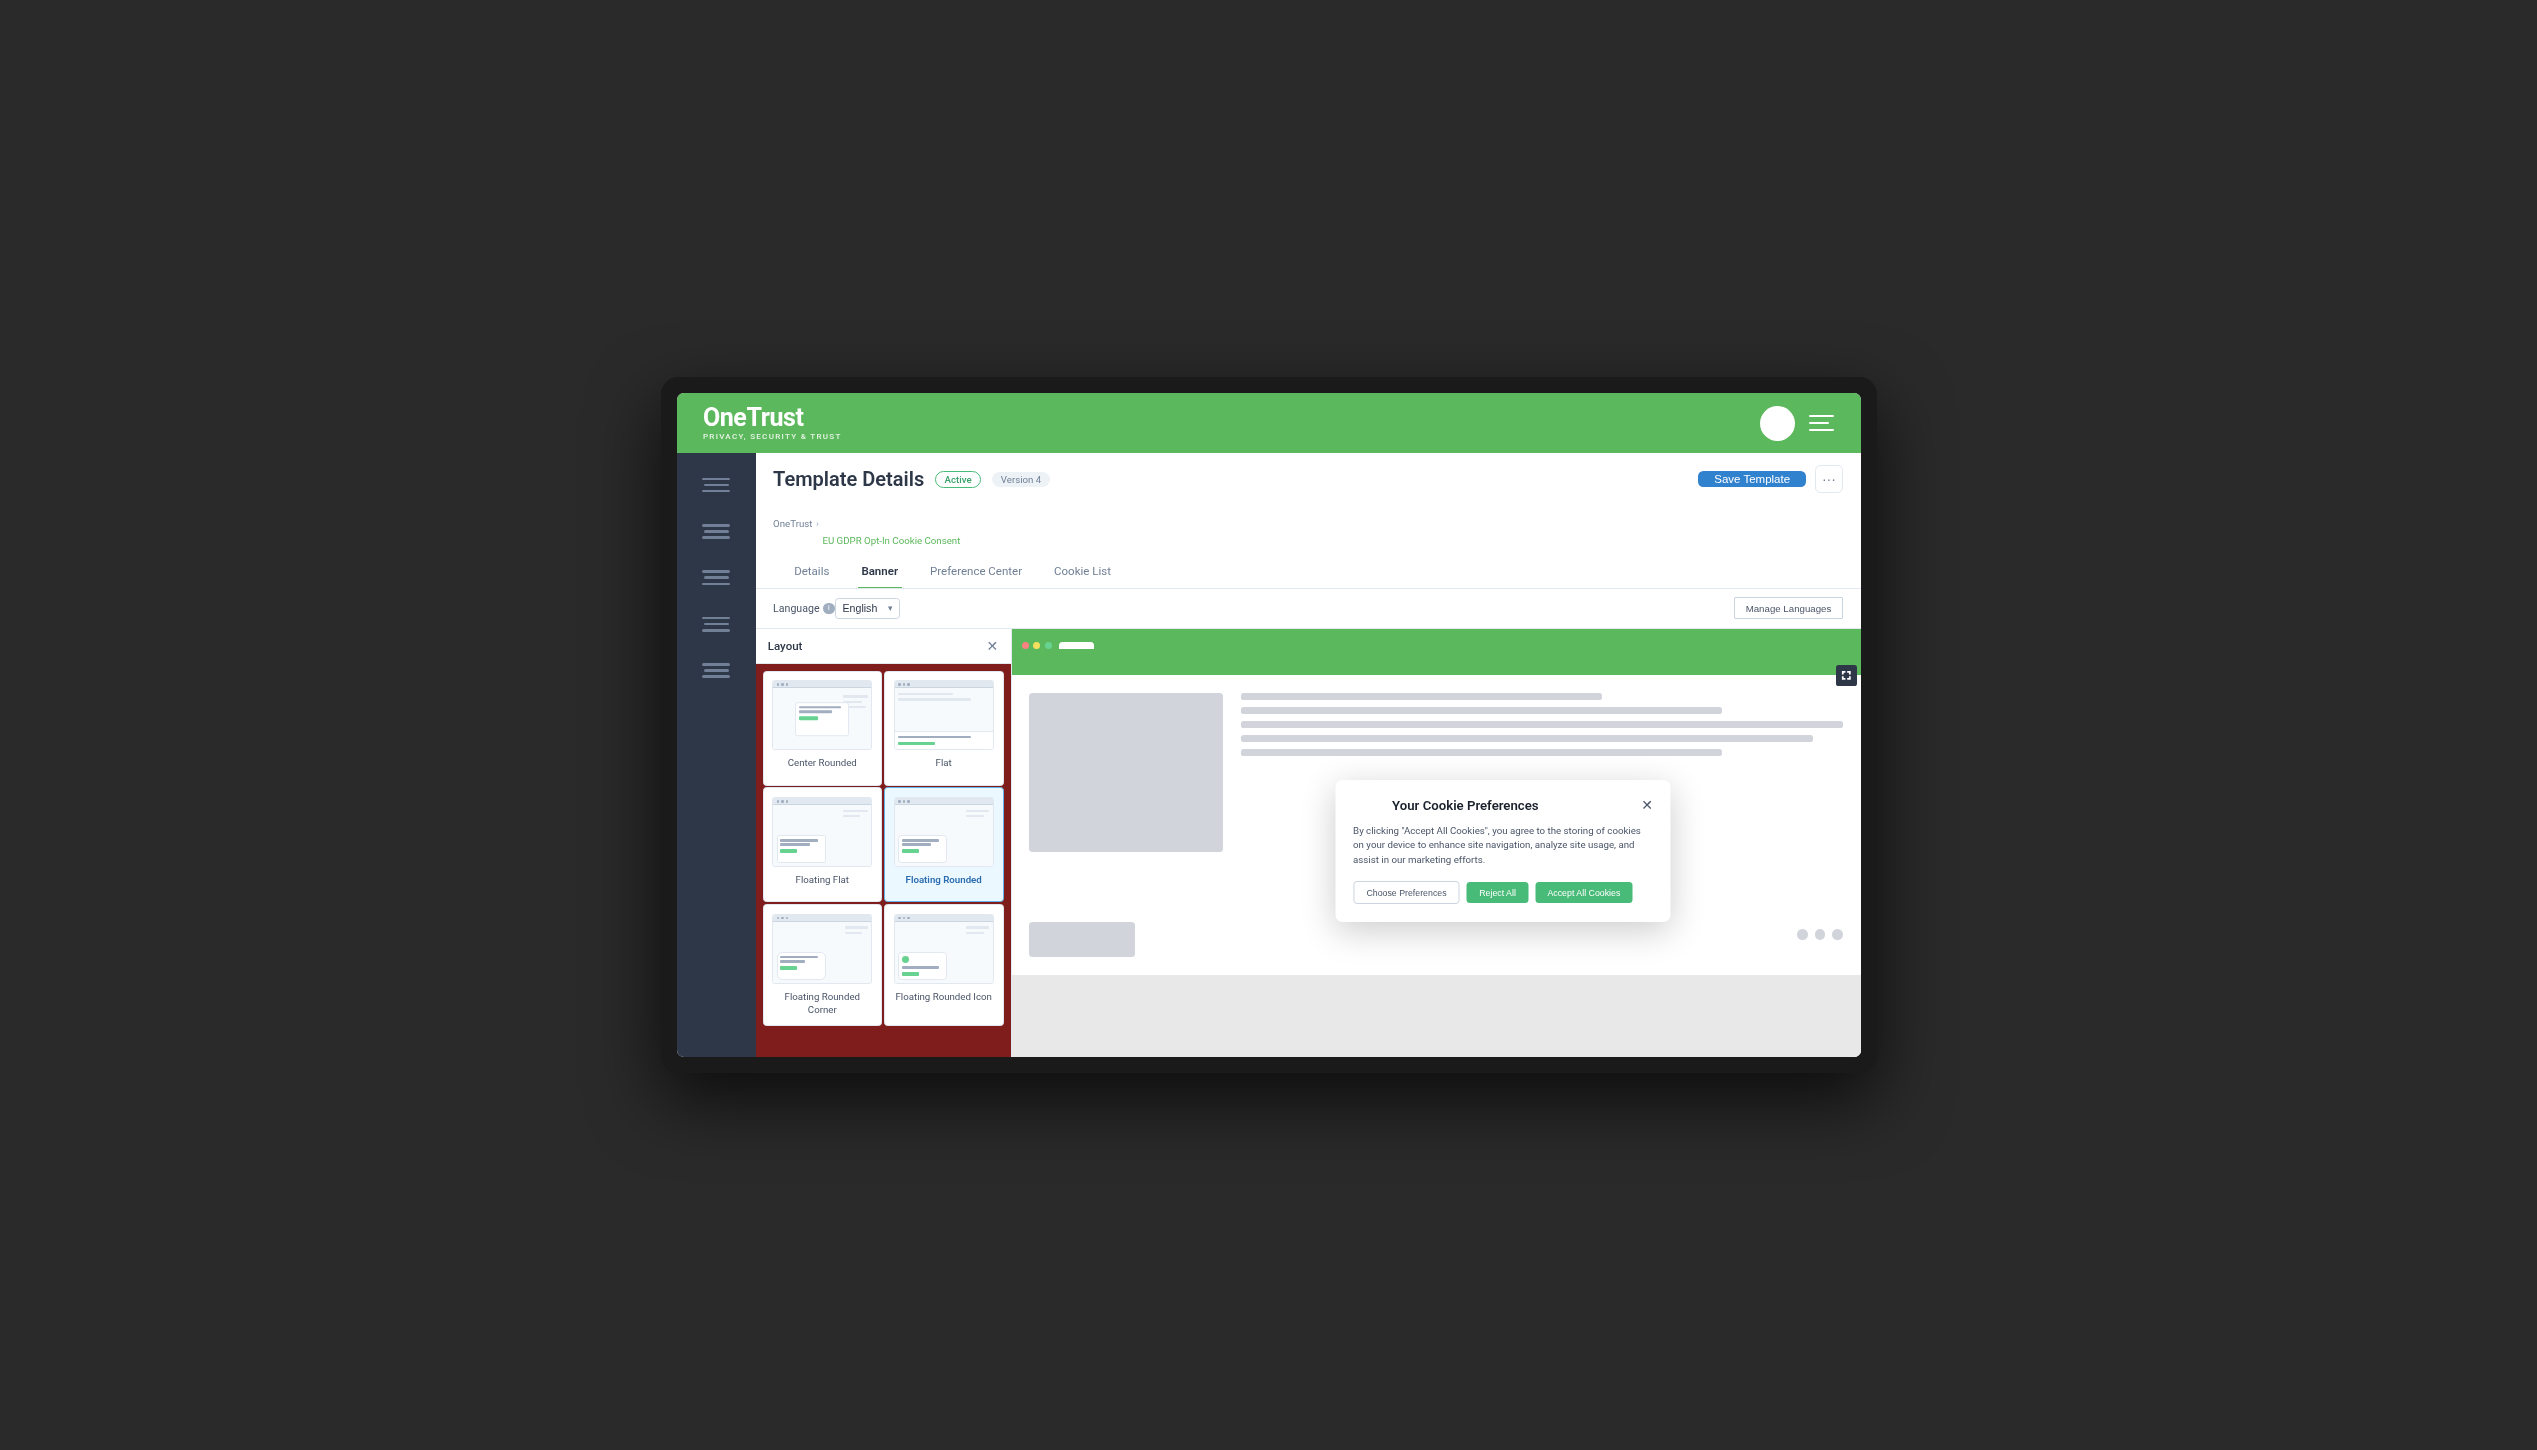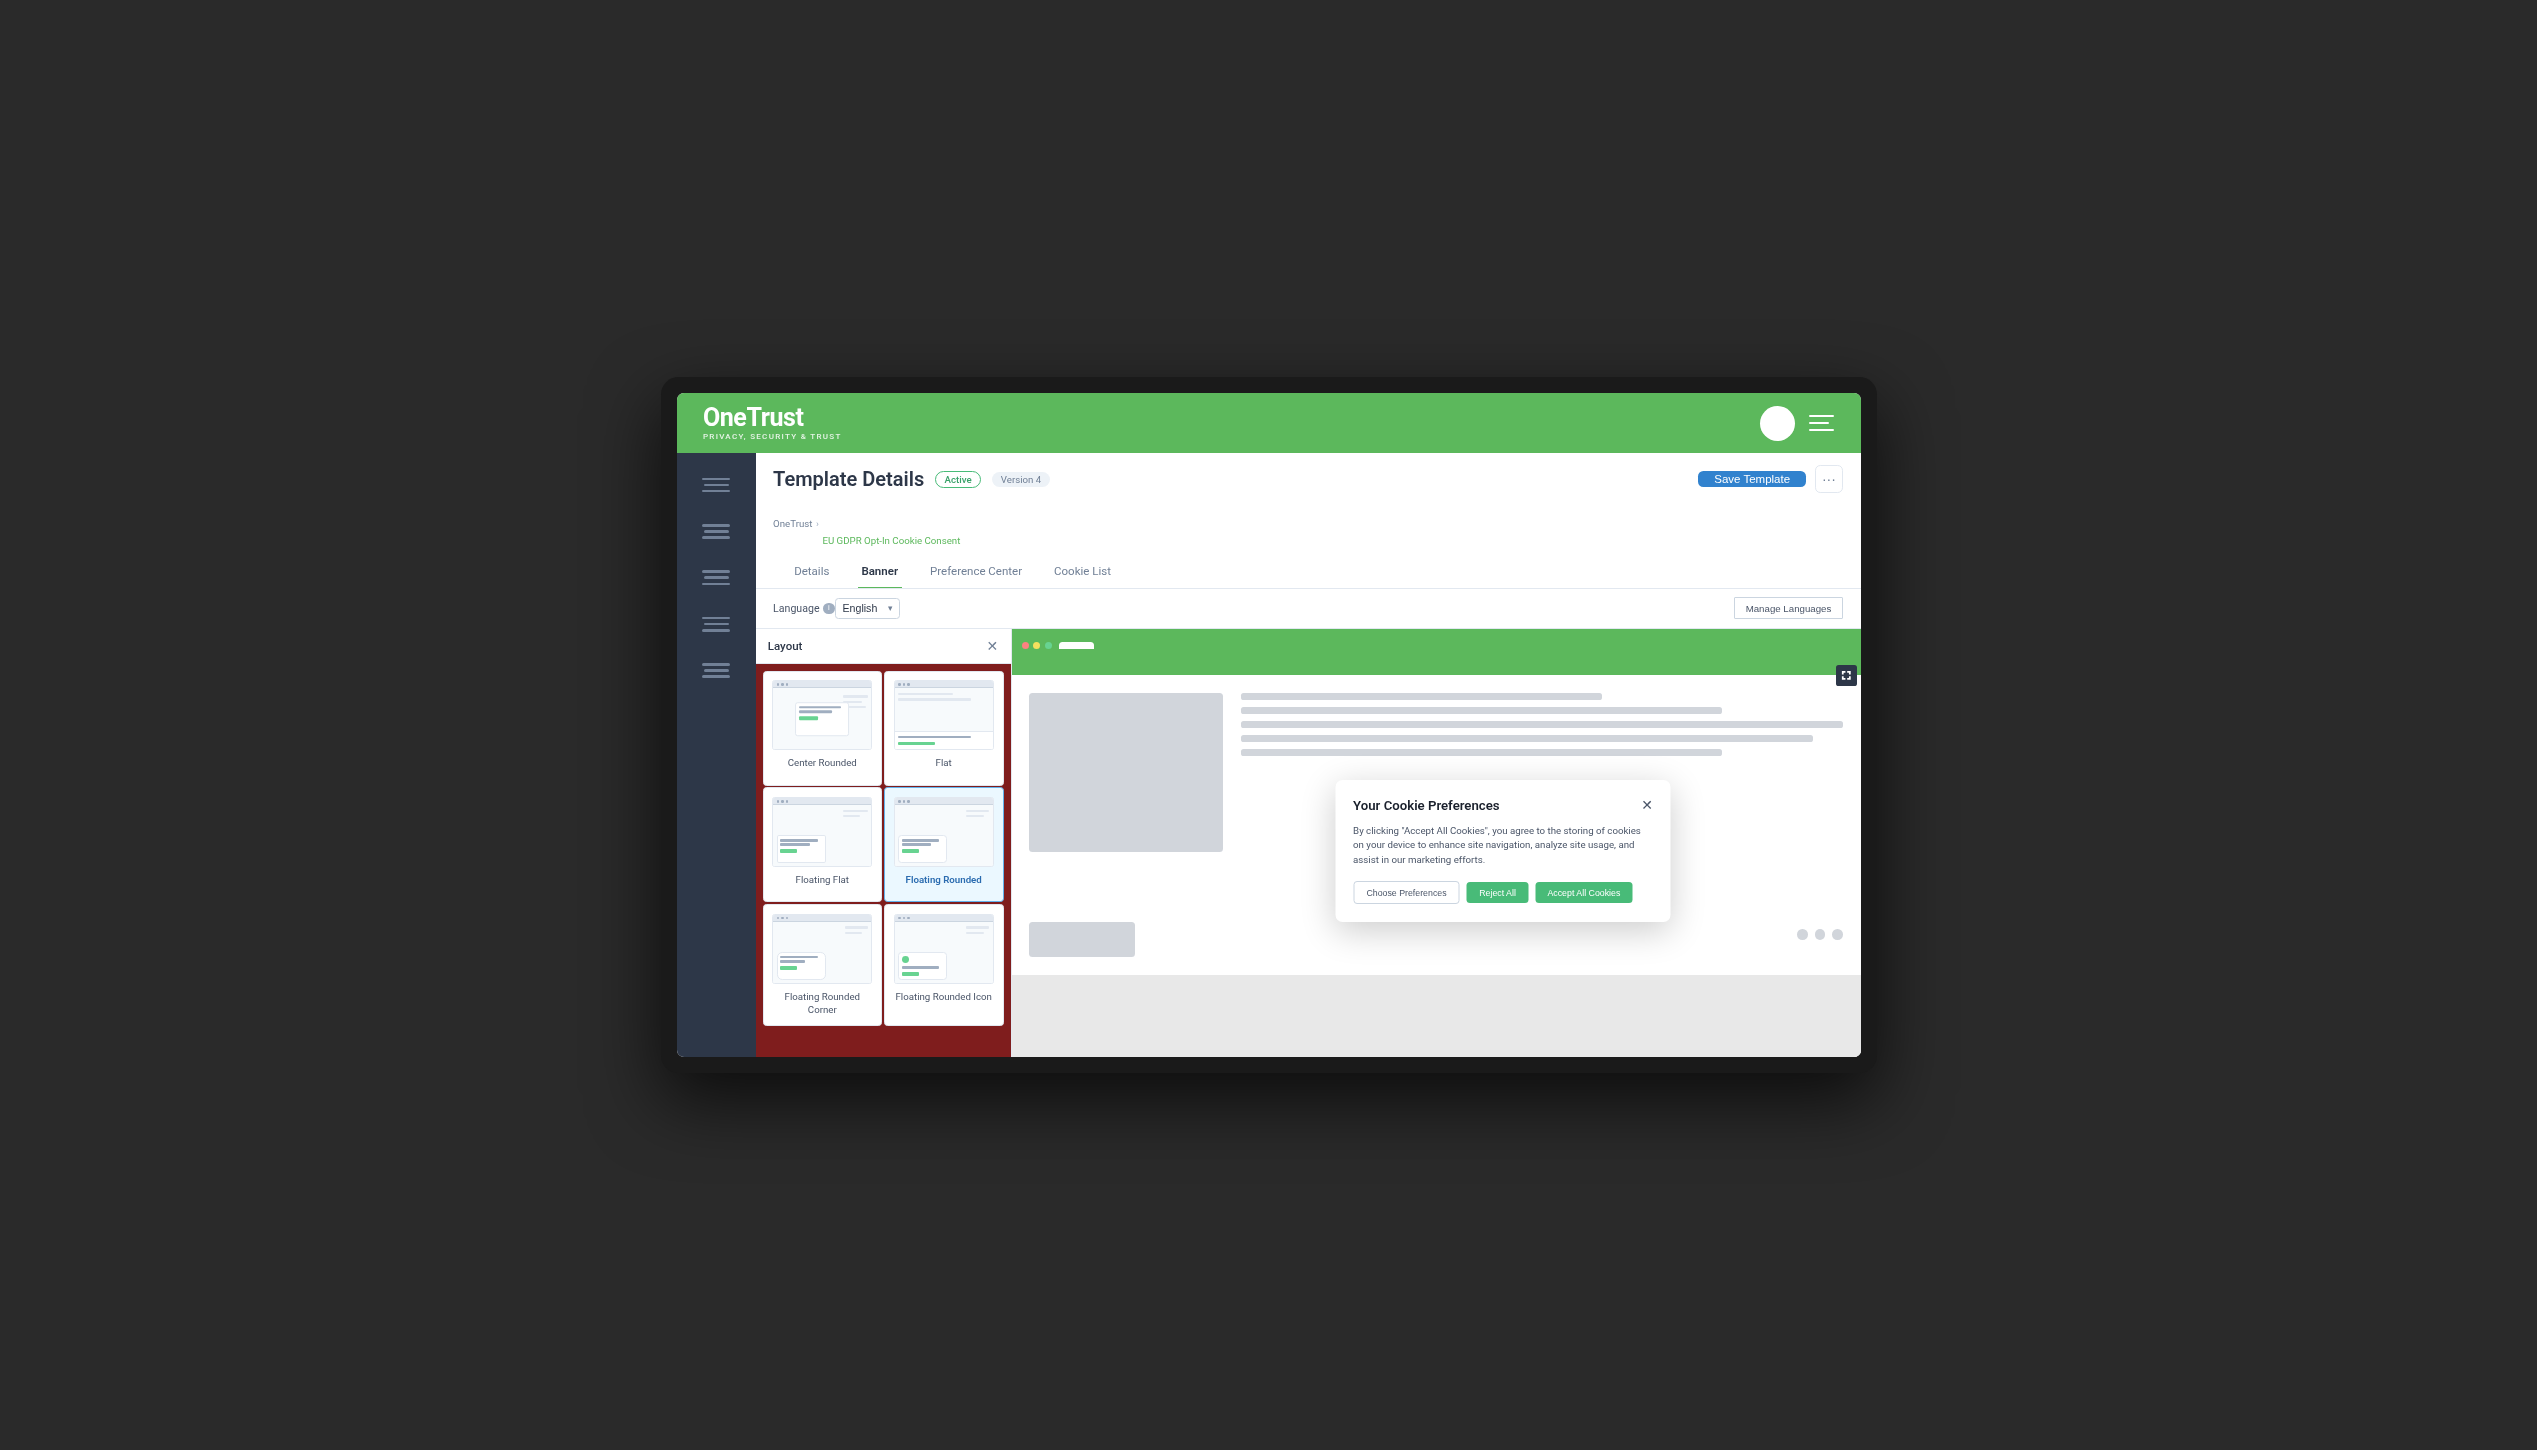--- a/index.html
+++ b/index.html
@@ -610,20 +610,21 @@
       box-shadow: 0 8.8px 35px rgba(0,0,0,0.2);
       padding: 17.6px;
       z-index: 10;
     }
 
     .cookie-banner-header {
       display: flex;
       align-items: center;
       justify-content: space-between;
       margin-bottom: 10.6px;
+      margin-left: 39px;
     }
 
     .cookie-banner-title {
       font-size: 13.2px;
       font-weight: 600;
       color: #1a202c;
     }
 
     .cookie-close-btn {
       background: none;

